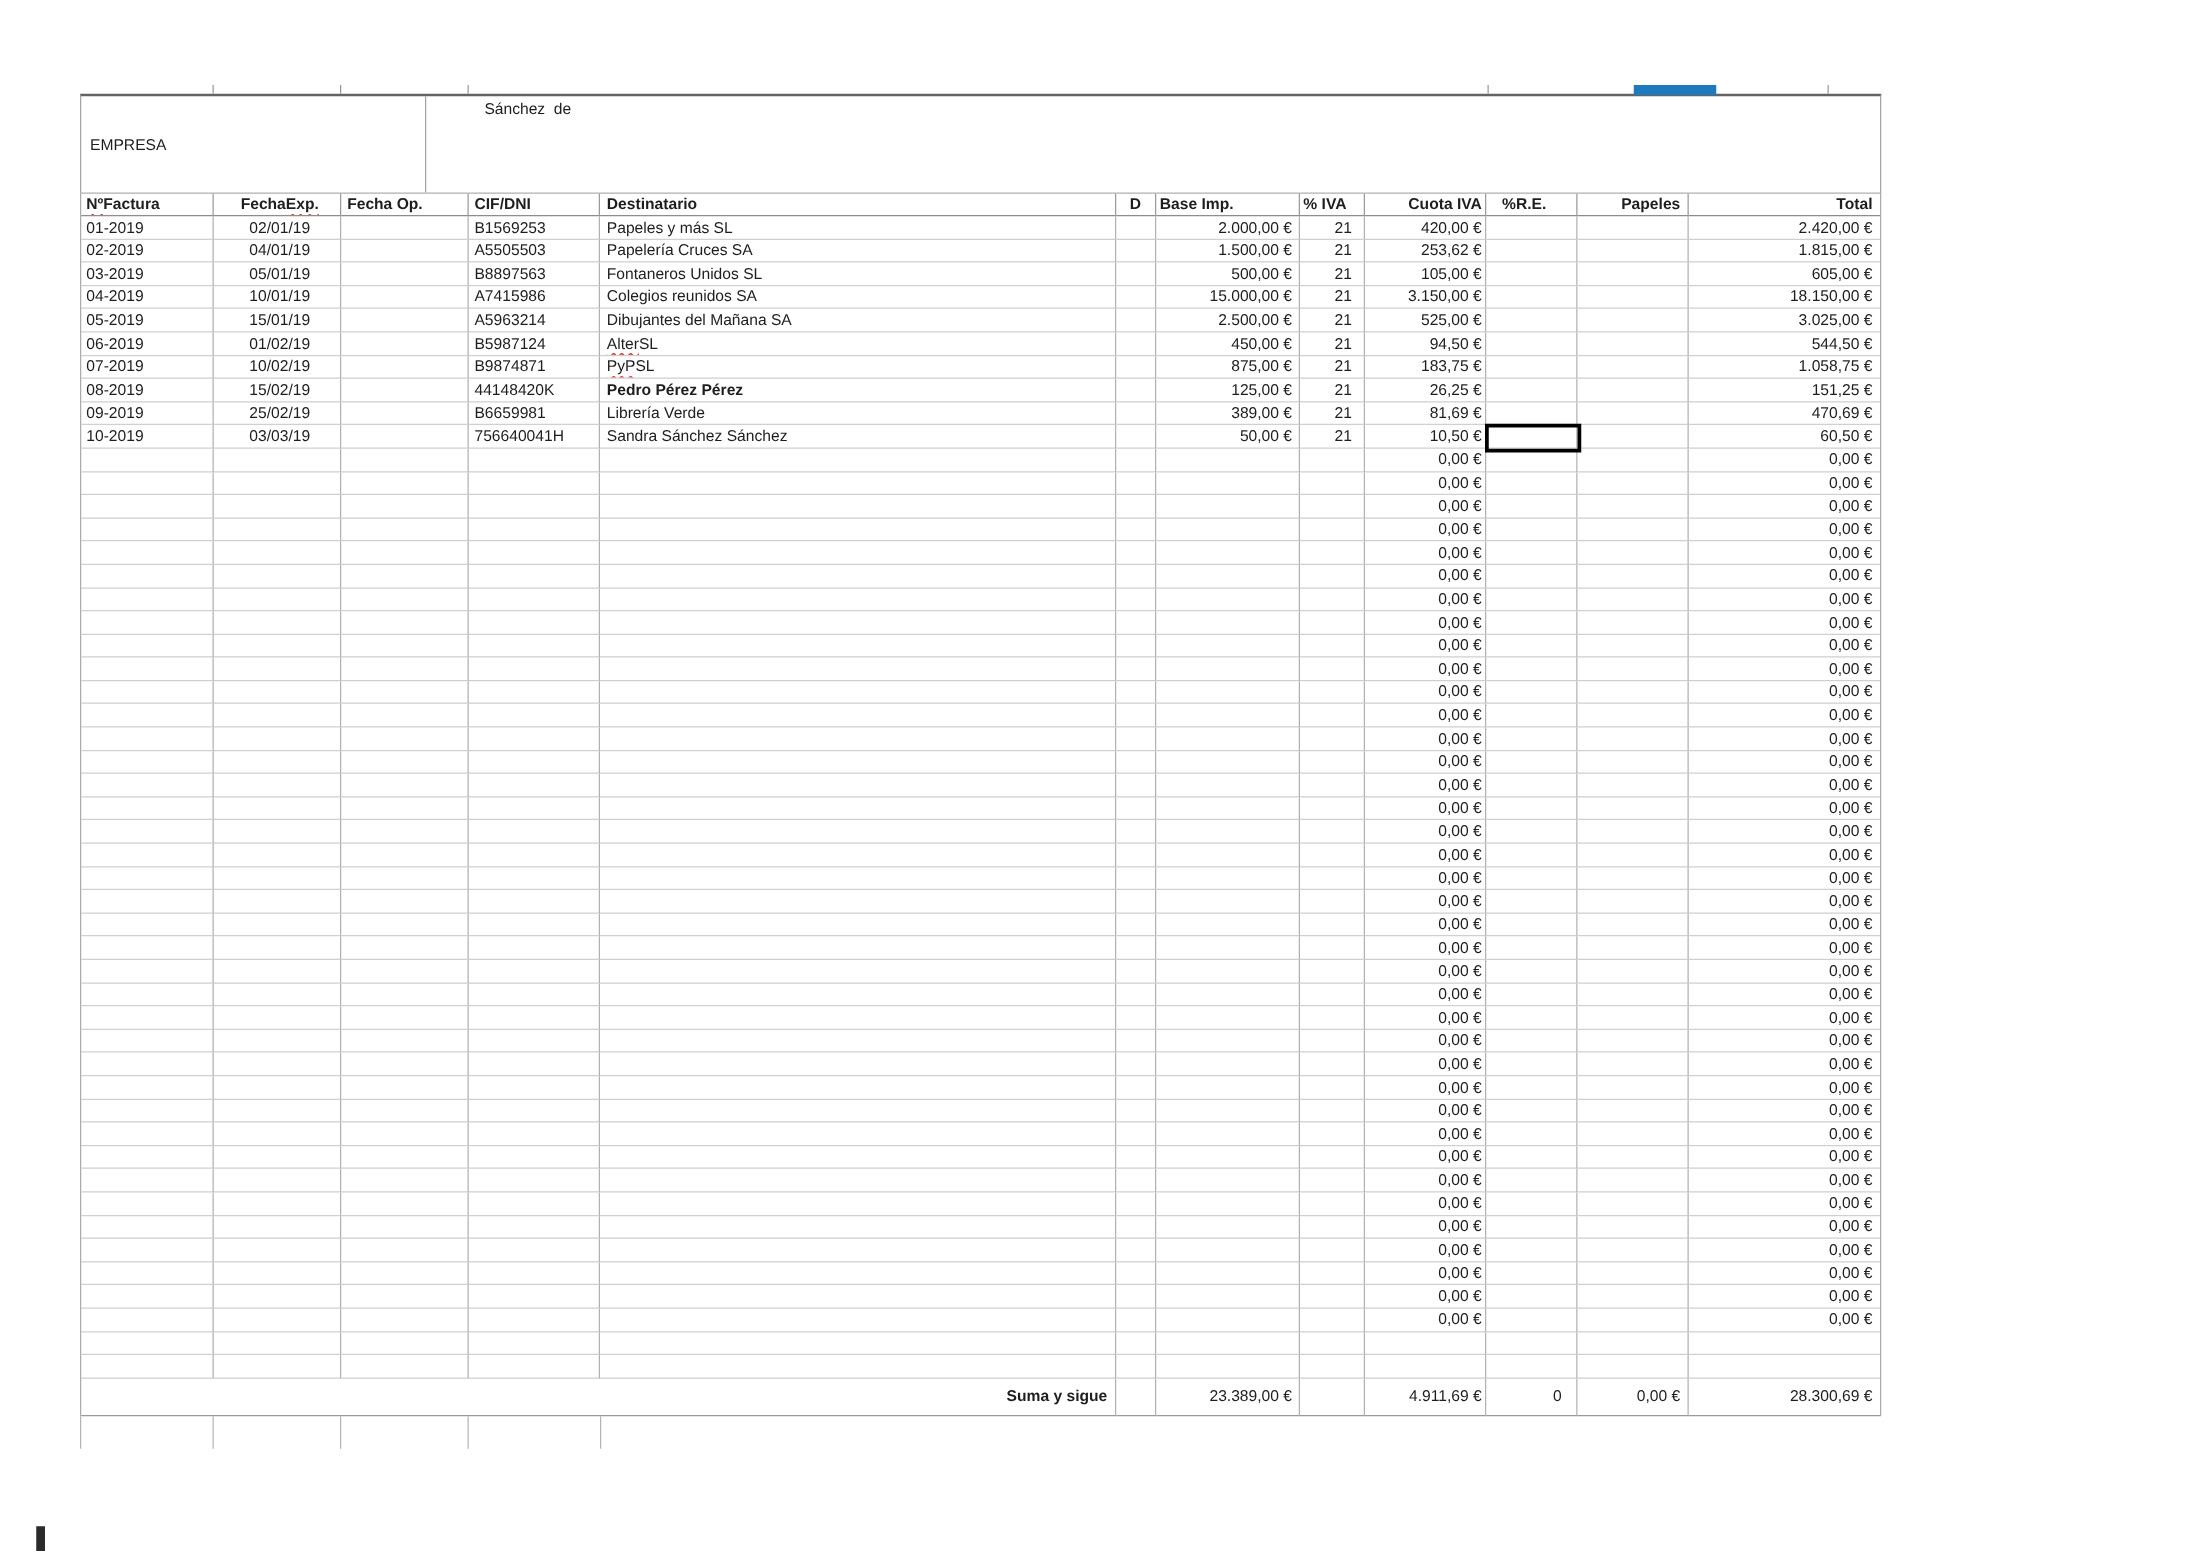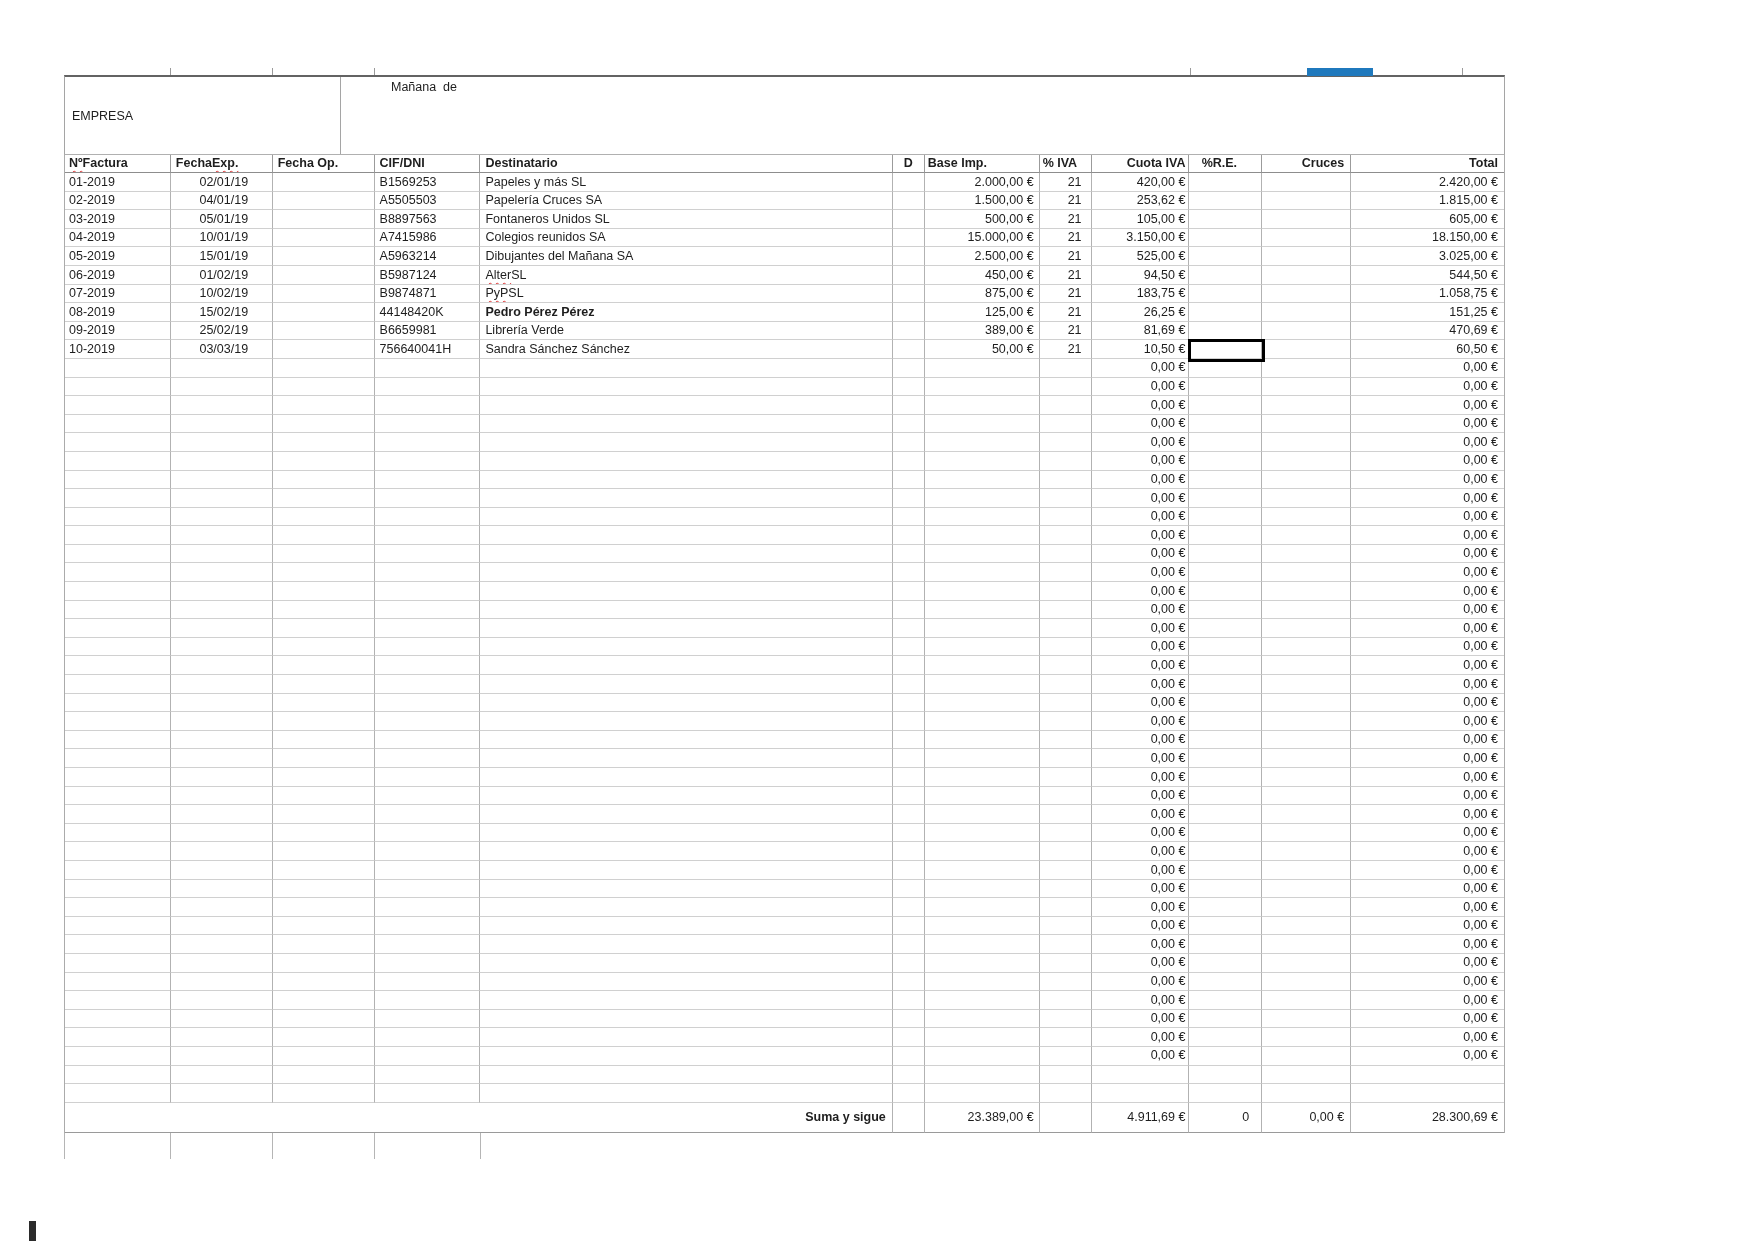--- a/index.html
+++ b/index.html
@@ -77,37 +77,37 @@
     <div class="stub-tick" style="left:1398px"></div>
   </div>
 
   <div class="blue-bar" id="blue-bar" style="background: rgb(31, 121, 189);"></div>
 
   <div class="header-block">
     <div class="hb-company">
       <span>EMPRESA</span>
     </div>
     <div class="hb-page">
-      <span>Mañana  de</span>
+      <span>Sánchez  de</span>
     </div>
   </div>
 
   <div class="grid">
     <div class="hdr-row" id="hdr-row">
         <div class="cell a-left" style="width: 106px; padding-left: 4px;"><span class="squiggle" style="text-decoration-color: rgb(221, 51, 51);">Nº</span> Factura</div>
-        <div class="cell a-left" style="width: 102px; padding-left: 5px;">Fecha <span class="squiggle" style="text-decoration-color: rgb(221, 51, 51);">Exp.</span></div>
+        <div class="cell a-left" style="width: 102px; padding-left: 5px; justify-content: center;">Fecha <span class="squiggle" style="text-decoration-color: rgb(221, 51, 51);">Exp.</span></div>
         <div class="cell a-left" style="width: 102px; padding-left: 5px;">Fecha Op.</div>
         <div class="cell a-left" style="width: 106px; padding-left: 5px;">CIF/DNI</div>
         <div class="cell a-left" style="width: 413px; padding-left: 5px;">Destinatario</div>
         <div class="cell a-center" style="width: 32px;">D</div>
         <div class="cell a-left" style="width: 115px; padding-left: 3px;">Base Imp.</div>
         <div class="cell a-left" style="width: 52px; padding-left: 3px;">% IVA</div>
         <div class="cell a-right" style="width: 98px; padding-right: 3px;">Cuota IVA</div>
         <div class="cell a-center" style="width: 73px; padding-right: 12px;">%R.E.</div>
-        <div class="cell a-right" style="width: 89px; padding-right: 6px;">Cruces</div>
+        <div class="cell a-right" style="width: 89px; padding-right: 6px;">Papeles</div>
         <div class="cell a-right last-col" style="width: 153px; padding-right: 6px;">Total</div>
       </div>
     <div id="data-rows">
         <div class="row">
           <div class="cell a-left" style="width: 106px; padding-left: 4px;">01-2019</div>
           <div class="cell a-center" style="width: 102px; padding-left: 5px;">02/01/19</div>
           <div class="cell a-center" style="width: 102px; padding-left: 5px;"></div>
           <div class="cell a-left" style="width: 106px; padding-left: 5px;">B1569253</div>
           <div class="cell a-left" style="width: 413px; padding-left: 5px;">Papeles y más SL</div>
           <div class="cell a-center" style="width: 32px;"></div>

